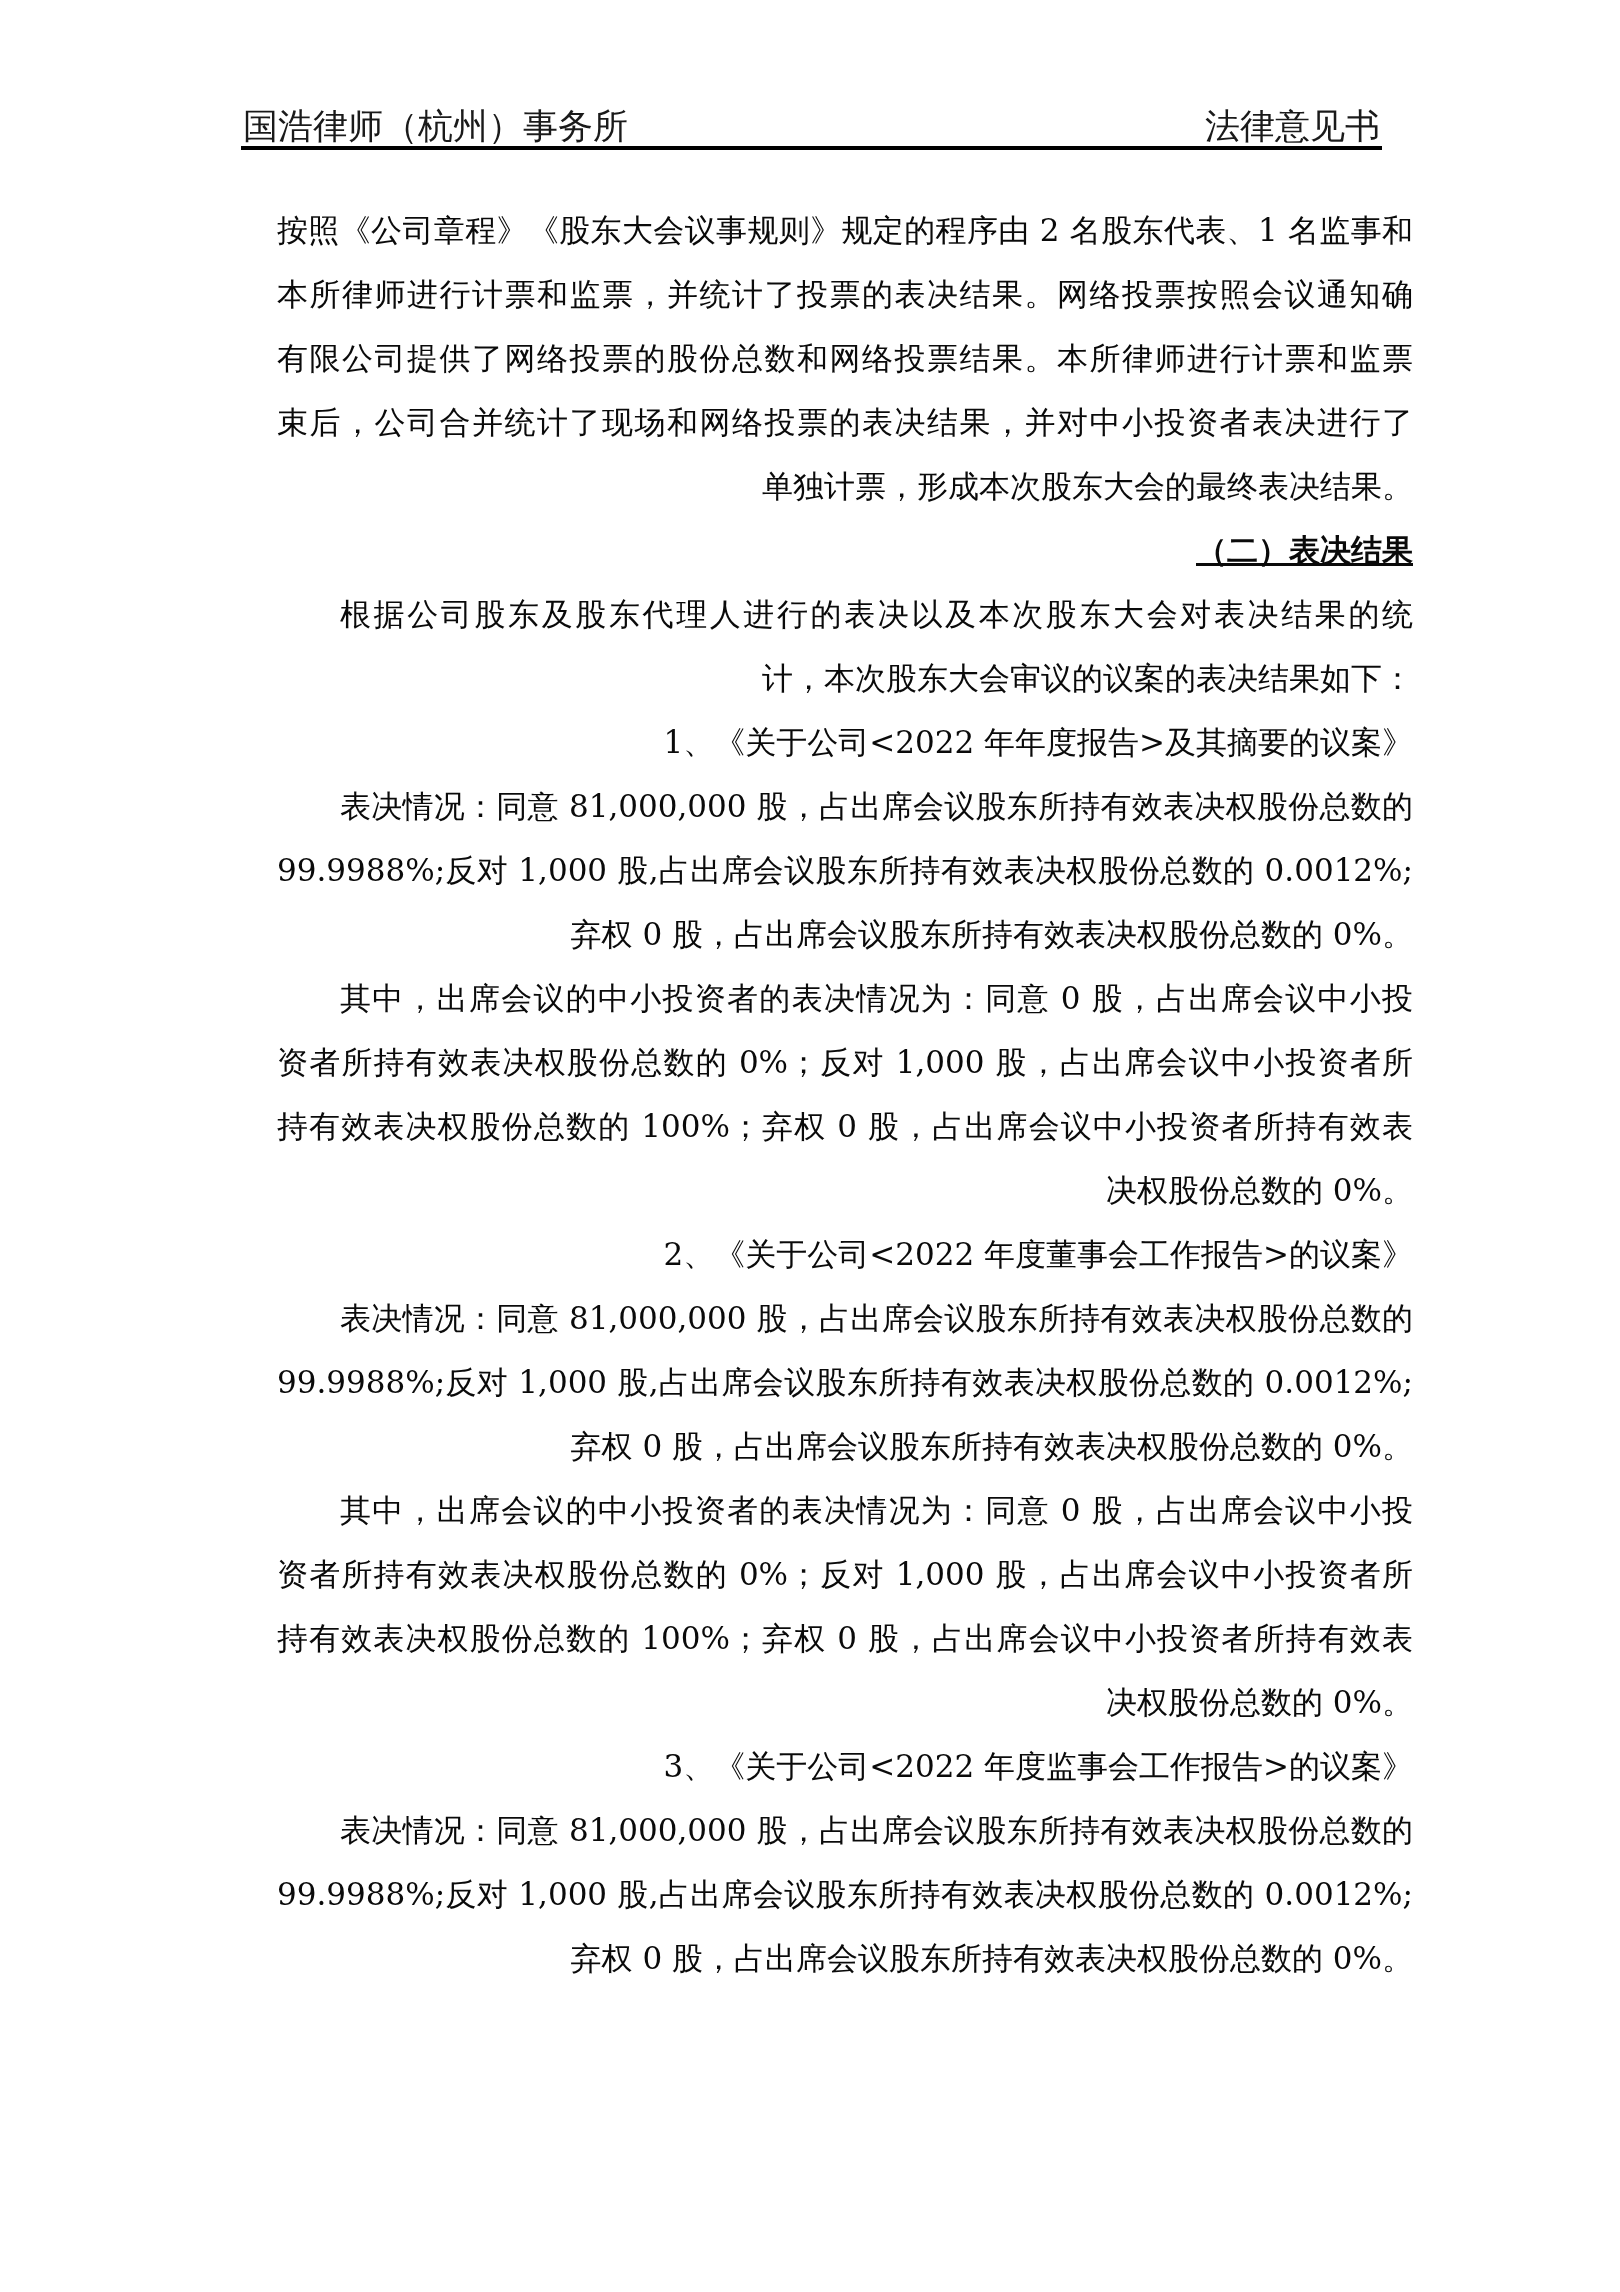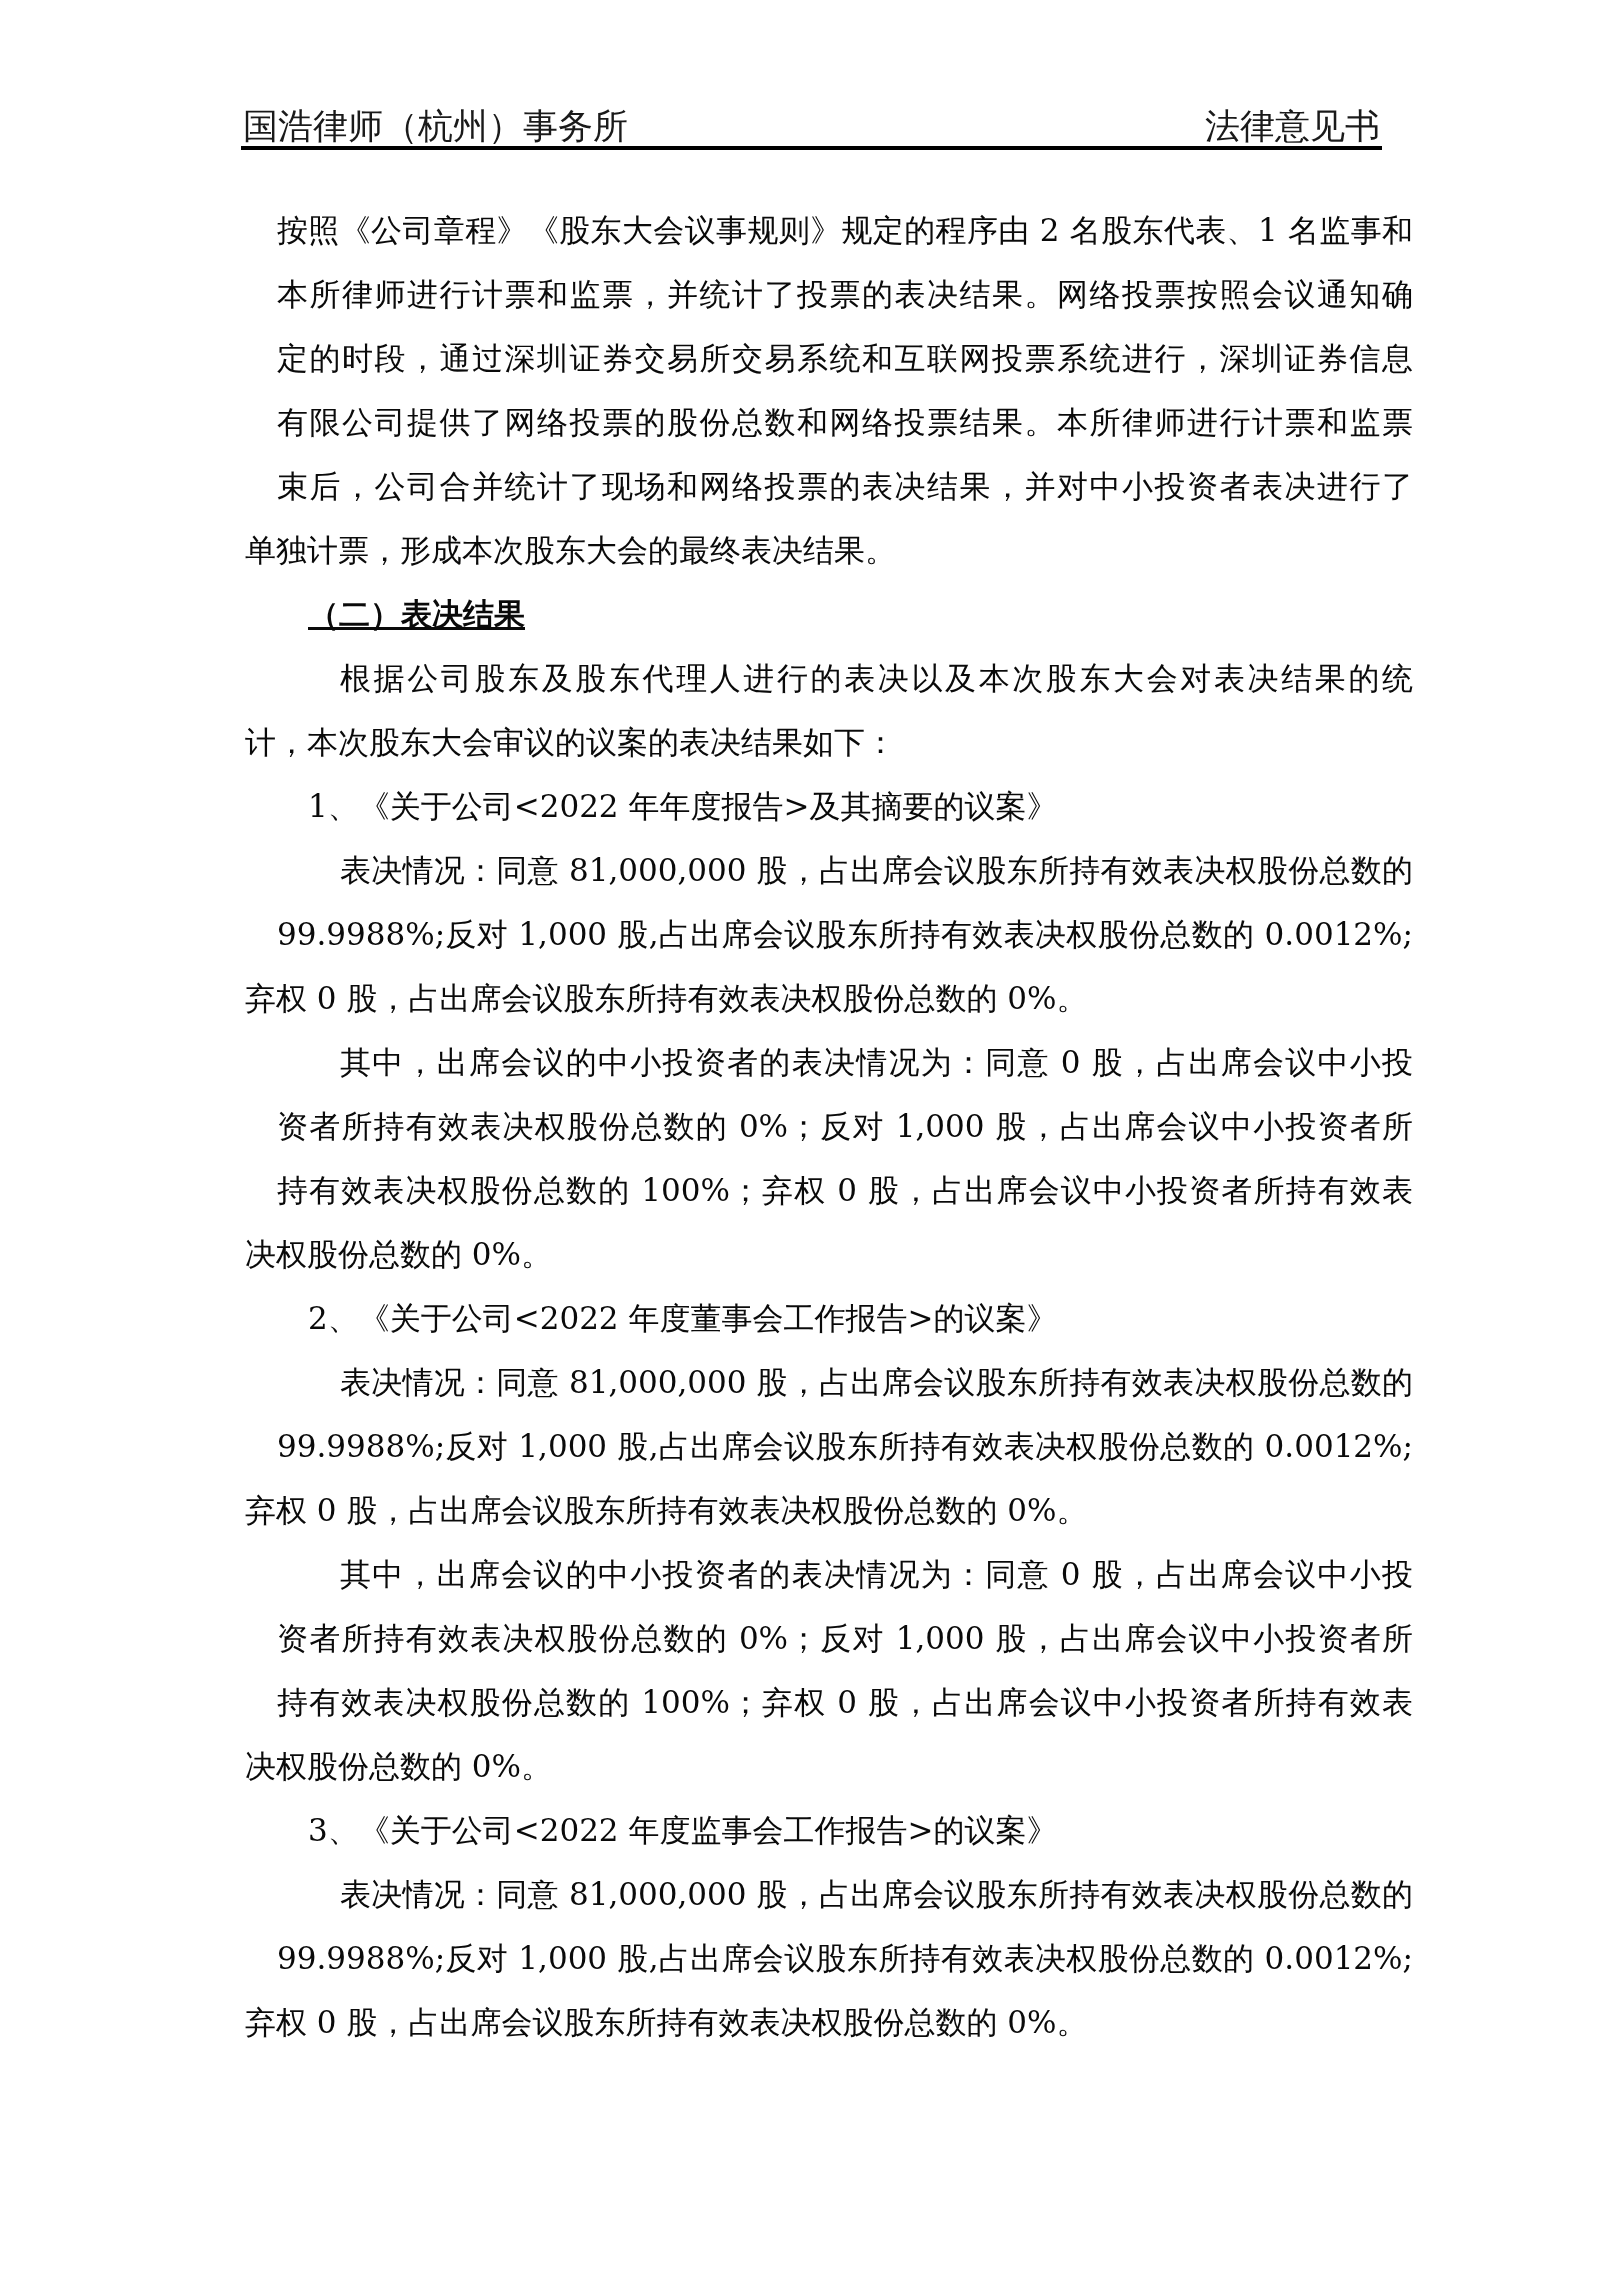--- a/index.html
+++ b/index.html
@@ -43,21 +43,21 @@
     left: 245px;
     top: 198px;
     width: 1168px;
     font-size: 31px;
     color: #0a0a0a;
   }
   .ln {
     height: 64px;
     line-height: 64px;
     white-space: nowrap;
-    text-align: left;
+    text-align: right;
   }
   .j {
     text-align: justify;
     text-align-last: justify;
     text-justify: inter-character;
     margin-left: 32px;
   }
   .ind { text-indent: 63px; }
   .b { font-weight: bold; text-decoration: underline; }
 </style>
@@ -69,21 +69,20 @@
   <div class="header">
     <span>国浩律师（杭州）事务所</span>
     <span>法律意见书</span>
   </div>
   <div class="header-rule"></div>
 
   <div class="content">
 
     <div class="ln j">按照《公司章程》《股东大会议事规则》规定的程序由 2 名股东代表、1 名监事和</div>
     <div class="ln j">本所律师进行计票和监票，并统计了投票的表决结果。网络投票按照会议通知确</div>
-    <div class="ln j">定的时段，通过深圳证券交易所交易系统和互联网投票系统进行，深圳证券信息</div>
     <div class="ln j">有限公司提供了网络投票的股份总数和网络投票结果。本所律师进行计票和监票</div>
     <div class="ln j">束后，公司合并统计了现场和网络投票的表决结果，并对中小投资者表决进行了</div>
     <div class="ln">单独计票，形成本次股东大会的最终表决结果。</div>
 
     <div class="ln ind b">（二）表决结果</div>
 
     <div class="ln ind j">根据公司股东及股东代理人进行的表决以及本次股东大会对表决结果的统</div>
     <div class="ln">计，本次股东大会审议的议案的表决结果如下：</div>
 
     <div class="ln ind">1、《关于公司&lt;2022 年年度报告&gt;及其摘要的议案》</div>

